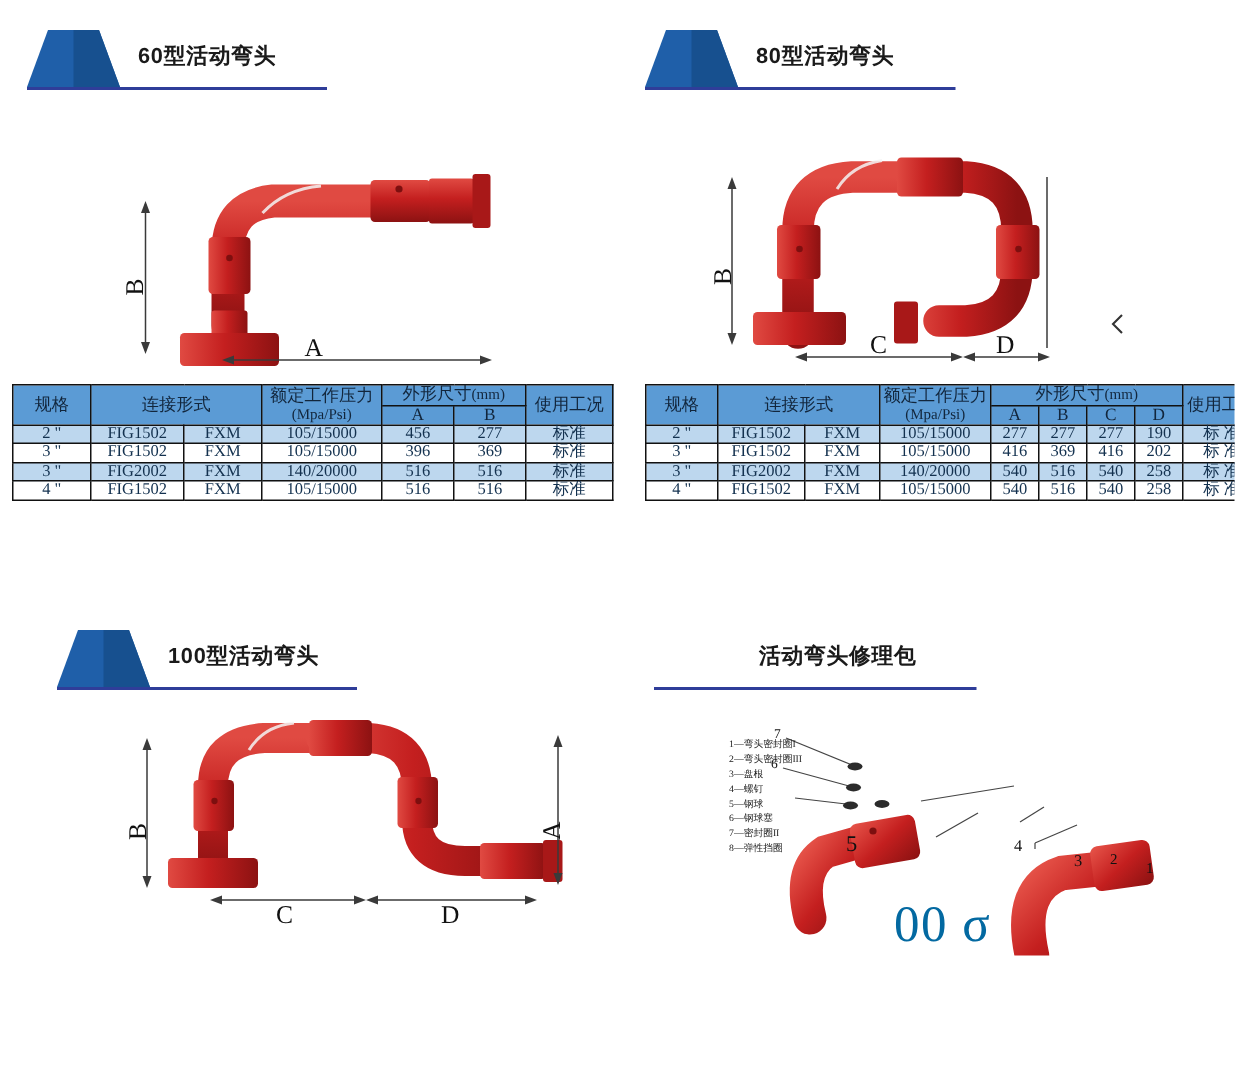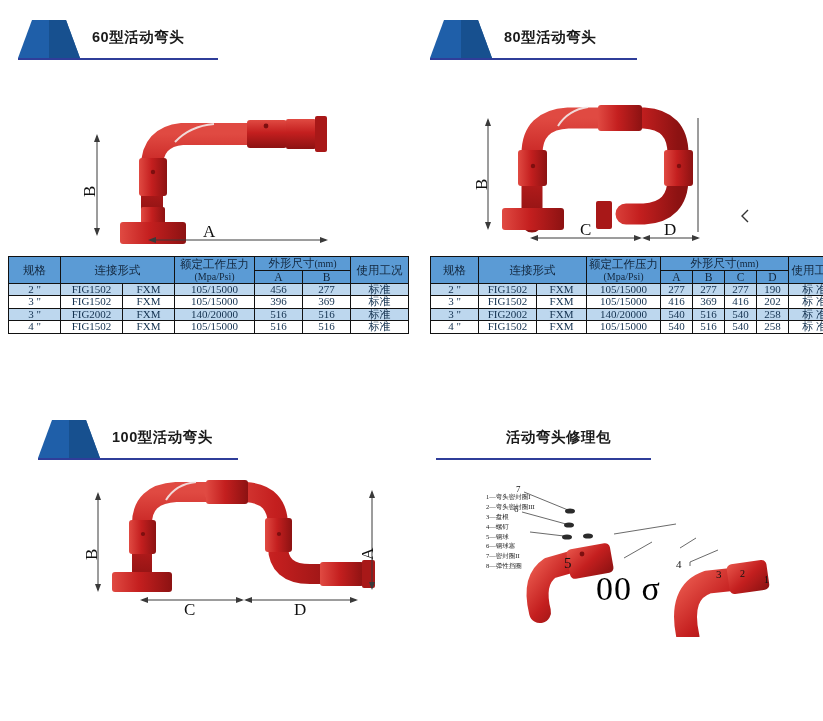--- a/index.html
+++ b/index.html
@@ -91,22 +91,23 @@
   }
   .callout {
     position: absolute;
     font-family: "Liberation Serif", serif;
     color: #111;
   }
   .oring {
     position: absolute;
     font-family: "Liberation Serif", serif;
     font-size: 34px;
-    color: #000000;
+    color: #0369a1;
     letter-spacing: 1px;
+    margin-top: 28px;
   }
 </style>
 </head>
 <body>
 
 <div class="panel" id="panel-60">
 
   <div class="heading">
     <svg class="trapezoid" viewBox="0 0 62 38">
       <polygon points="14,0 48,0 62,38 0,38" fill="#1f5fa9"></polygon>

